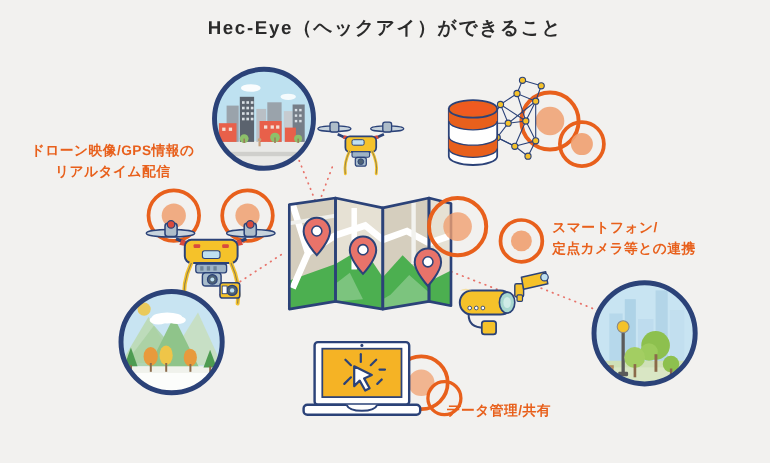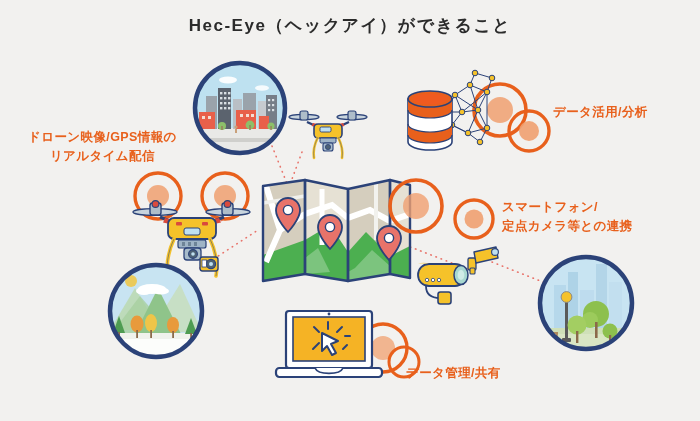--- a/index.html
+++ b/index.html
@@ -446,20 +446,19 @@
       <path d="M322,333 L338,341 L331,344 L336,353 L332,355 L327,346 L322,351 Z" fill="#FFFFFF" stroke="#2B4278" stroke-width="2" stroke-linejoin="round"></path>
 
       <rect x="276" y="368" width="106" height="9" rx="3.4" fill="#FFFFFF" stroke="#2B4278" stroke-width="2.2"></rect>
       <path d="M315,368 C317,372.6 322,373.4 329,373.4 C336,373.4 341,372.6 343,368" fill="#FFFFFF" stroke="#2B4278" stroke-width="1.8"></path>
     </g>
   </svg>
 
   <div class="label" id="label-realtime">ドローン映像/GPS情報の
 リアルタイム配信</div>
 
-  <div class="label" id="label-analysis">データ活用/分析</div>
 
   <div class="label" id="label-linkage">スマートフォン/
 定点カメラ等との連携</div>
 
   <div class="label" id="label-mgmt">データ管理/共有</div>
 
 </div>
 
 </body></html>

